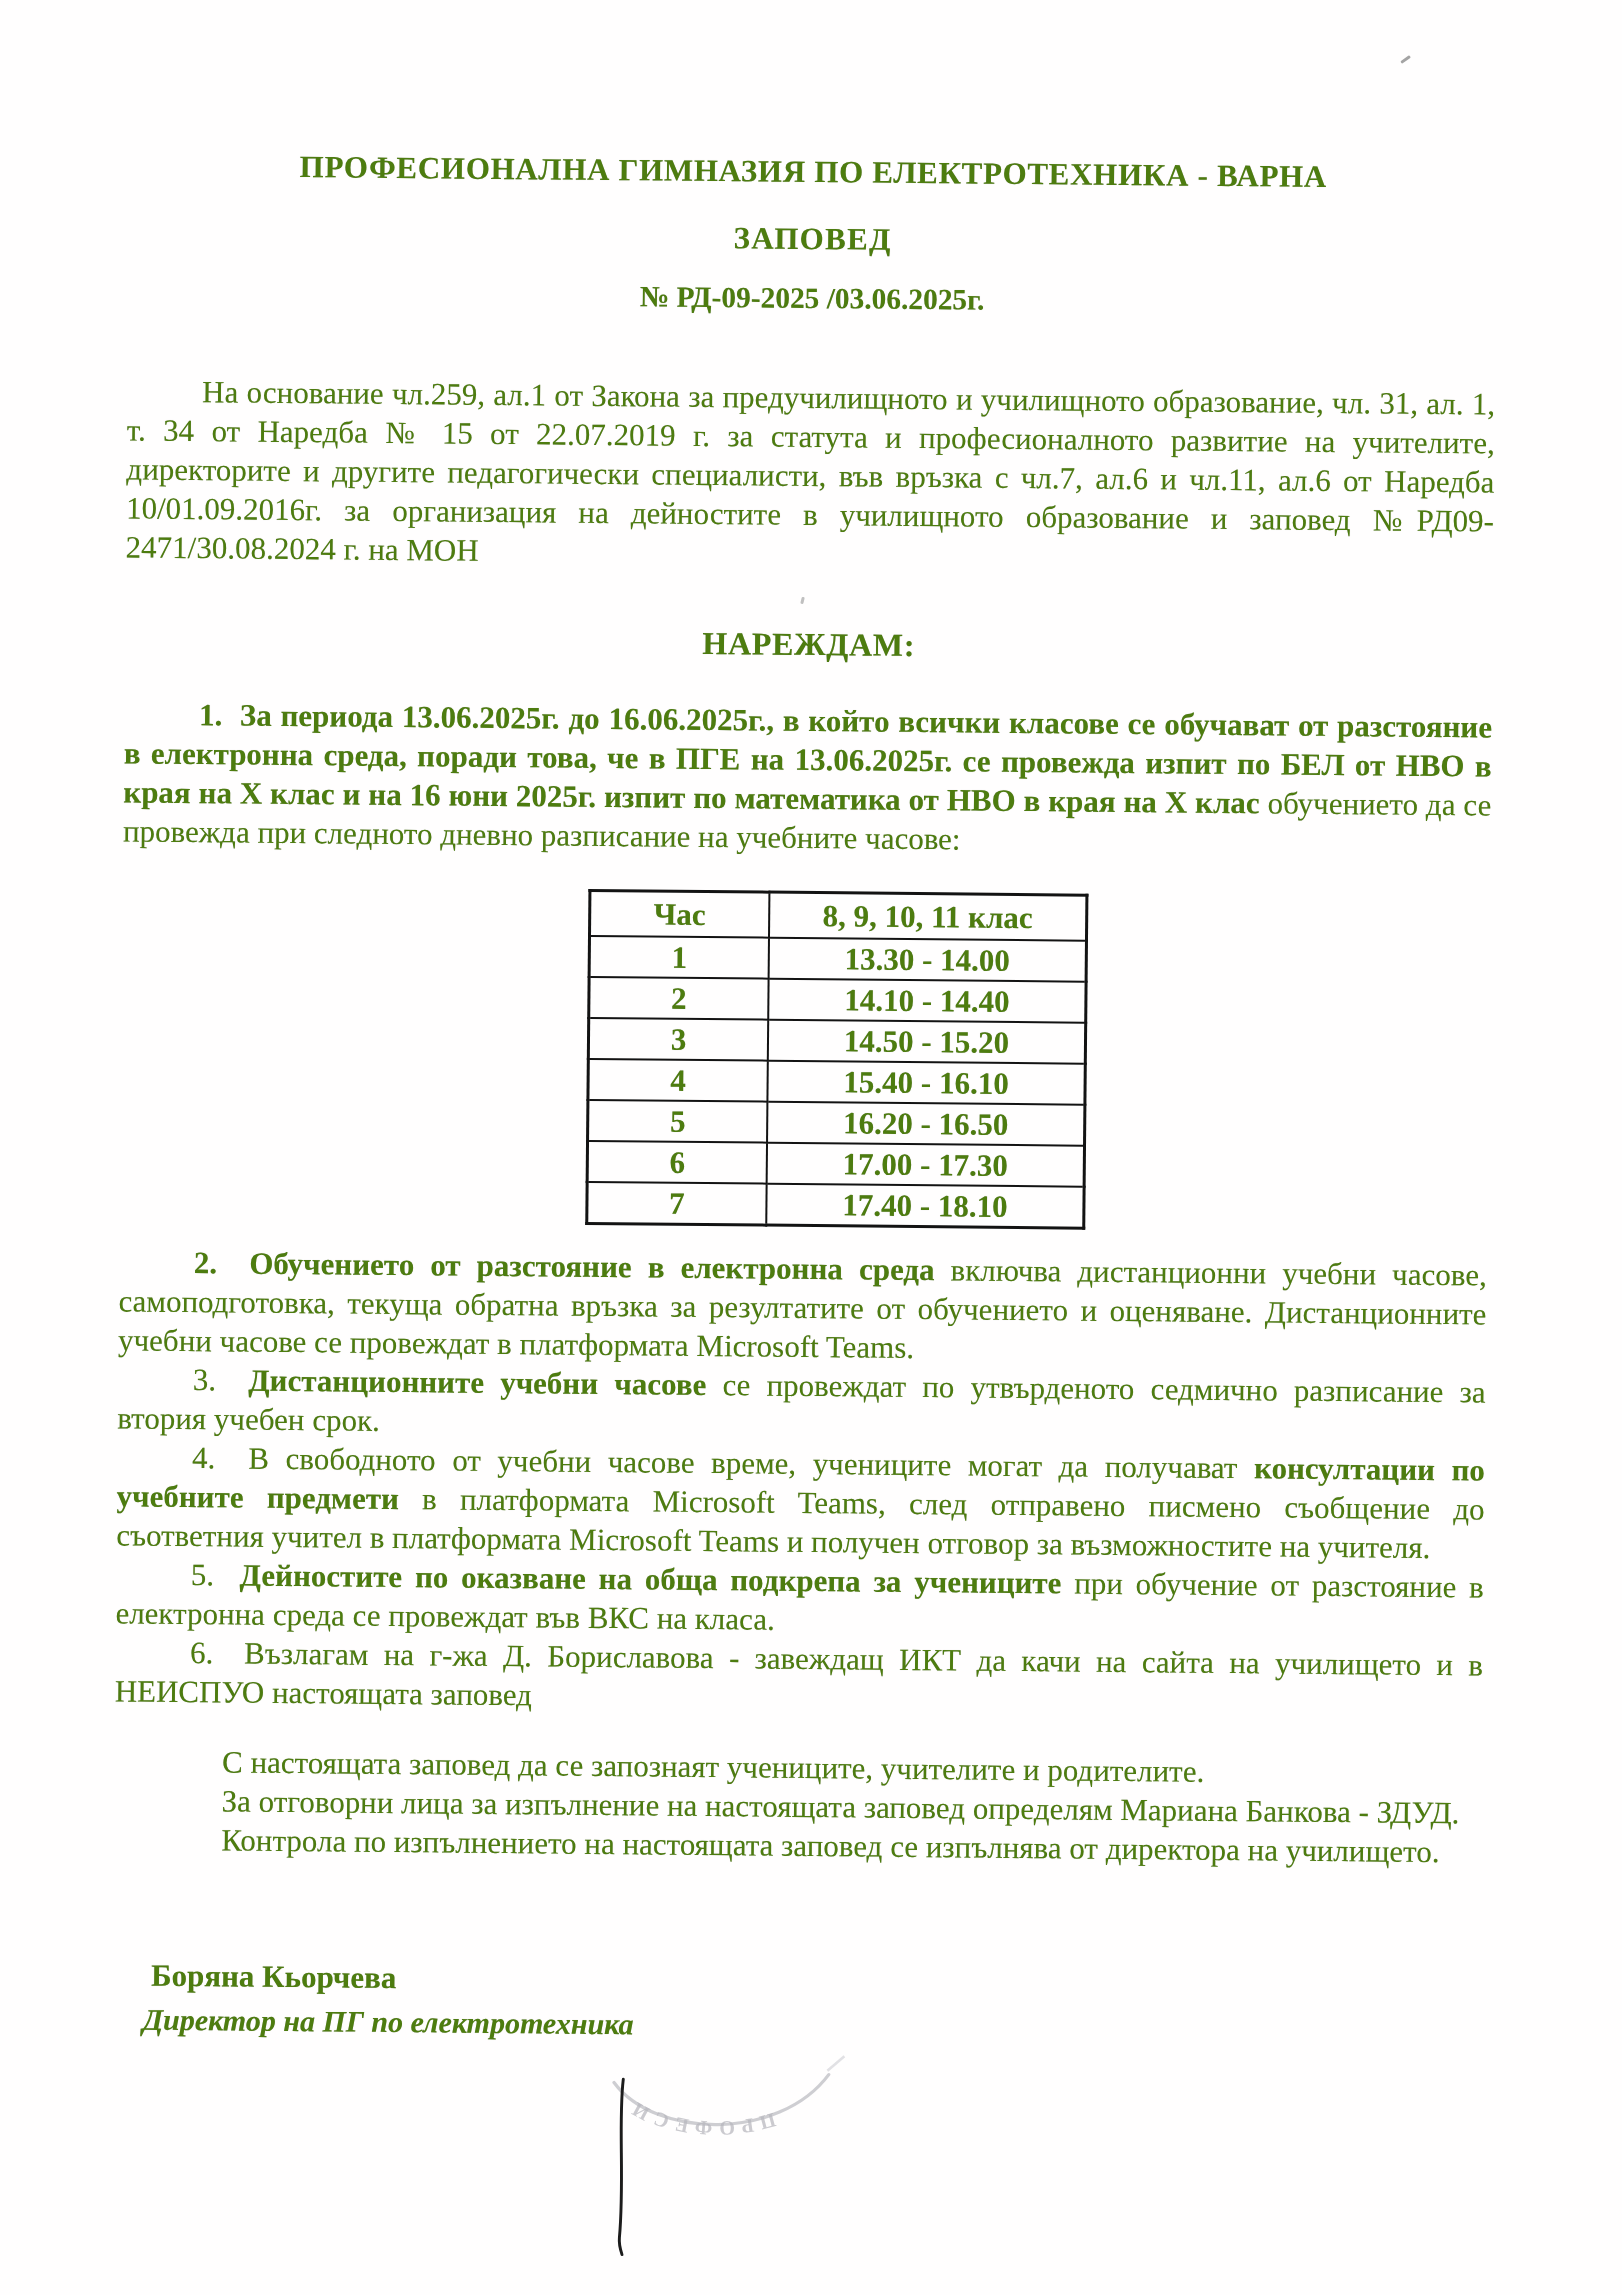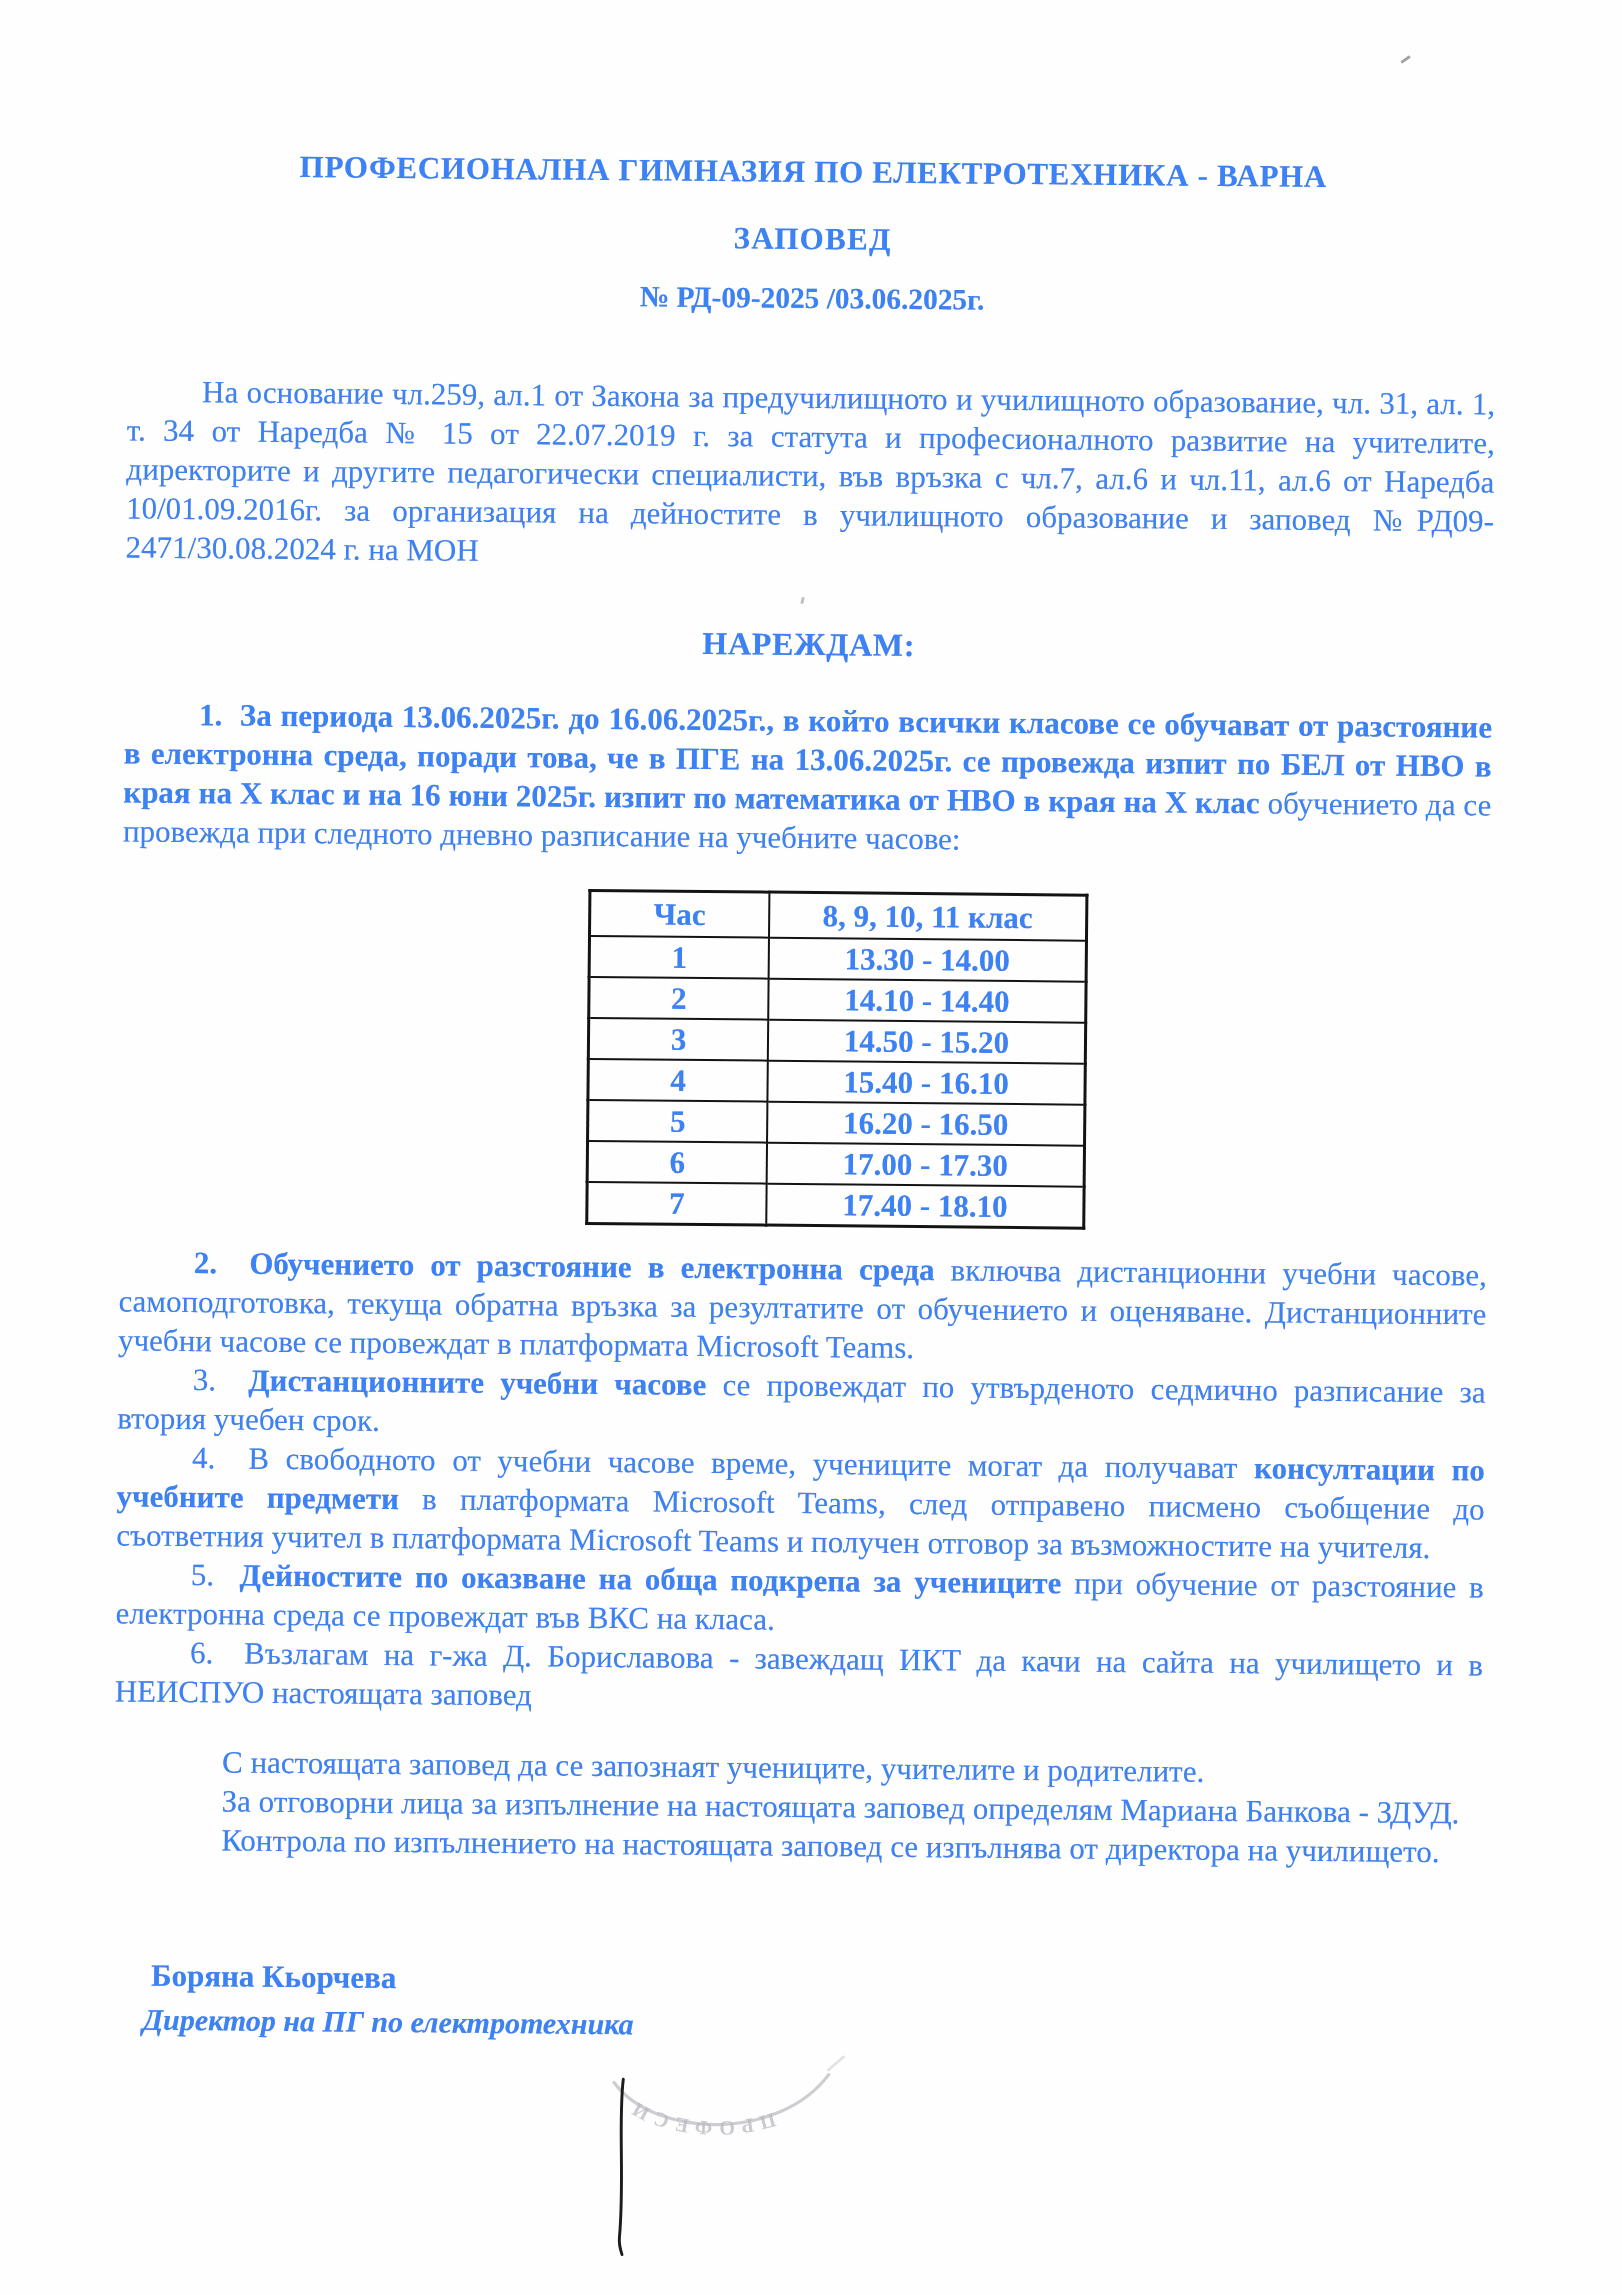--- a/index.html
+++ b/index.html
@@ -1,21 +1,21 @@
 <!DOCTYPE html>
 <html style="font-size:10.5px"><head>
 <meta charset="utf-8">
 <style>
   html,body{margin:0;padding:0;background:#ffffff;}
   .page{
     position:relative;
     width:1623px;height:2295px;
     background:#fffefe;
     overflow:hidden;
-    color:#3b82f6;
+    color:#4d7c0f;
     font-family:"Liberation Serif","DejaVu Serif",serif;
     font-size:31px;
     line-height:39px;
   }
   .content{
     position:absolute;left:131px;top:0;width:1368px;
     padding-top:152px;
     transform:rotate(0.55deg);
     transform-origin:681px 0;
     text-shadow:0 0 0.7px rgba(20,20,20,.28);

